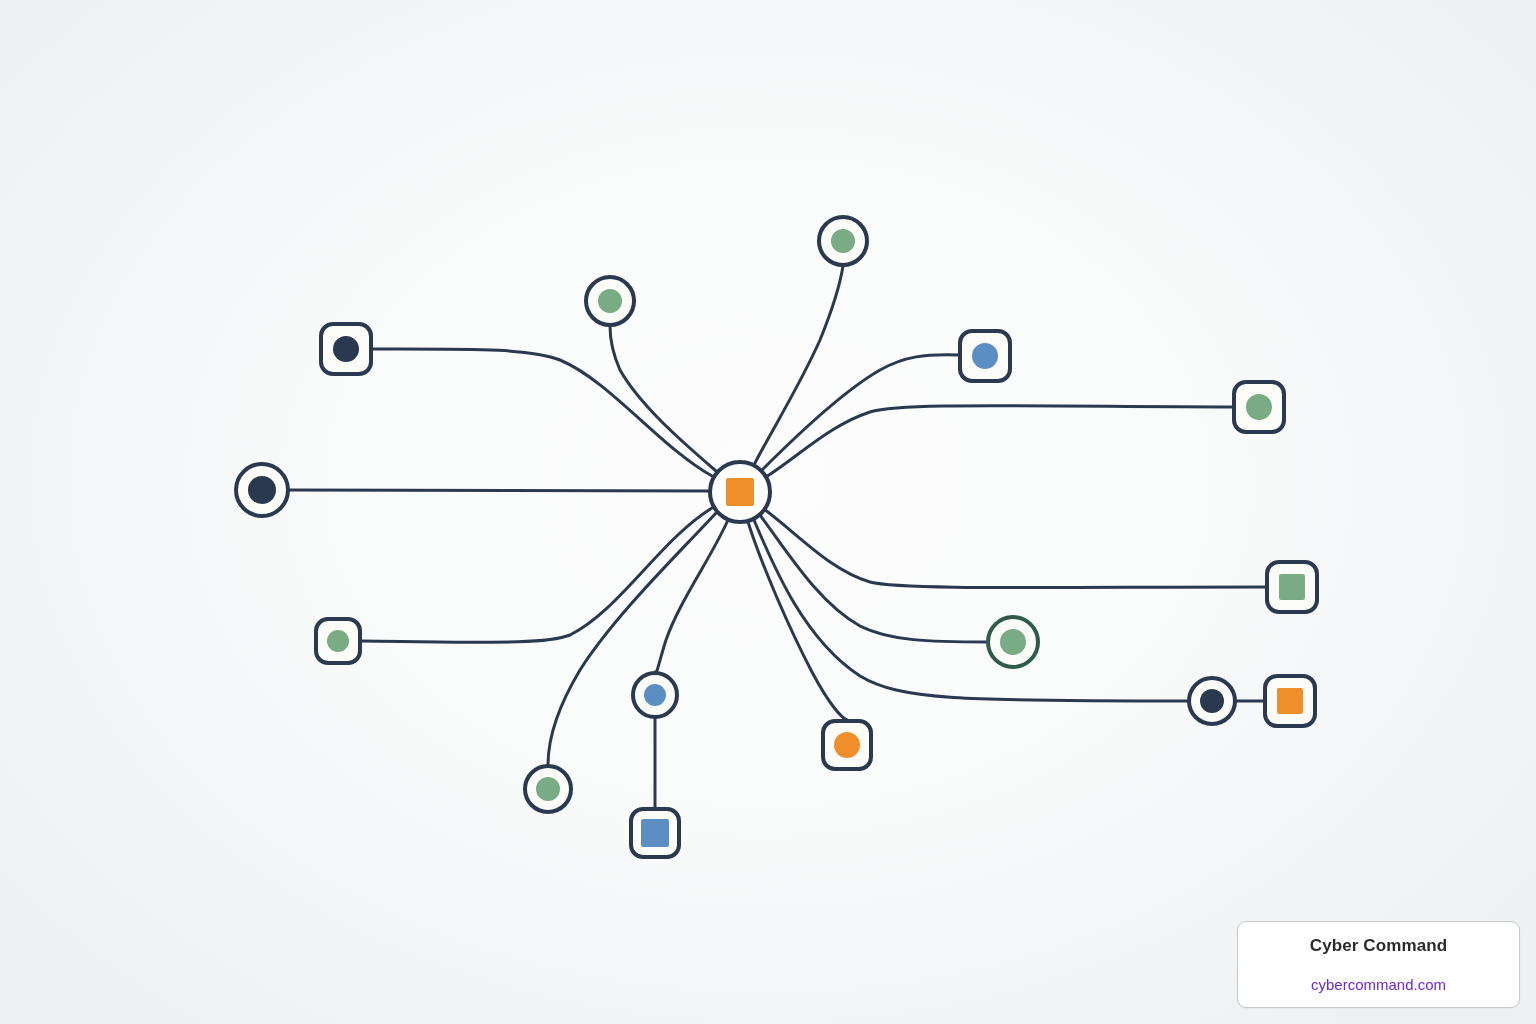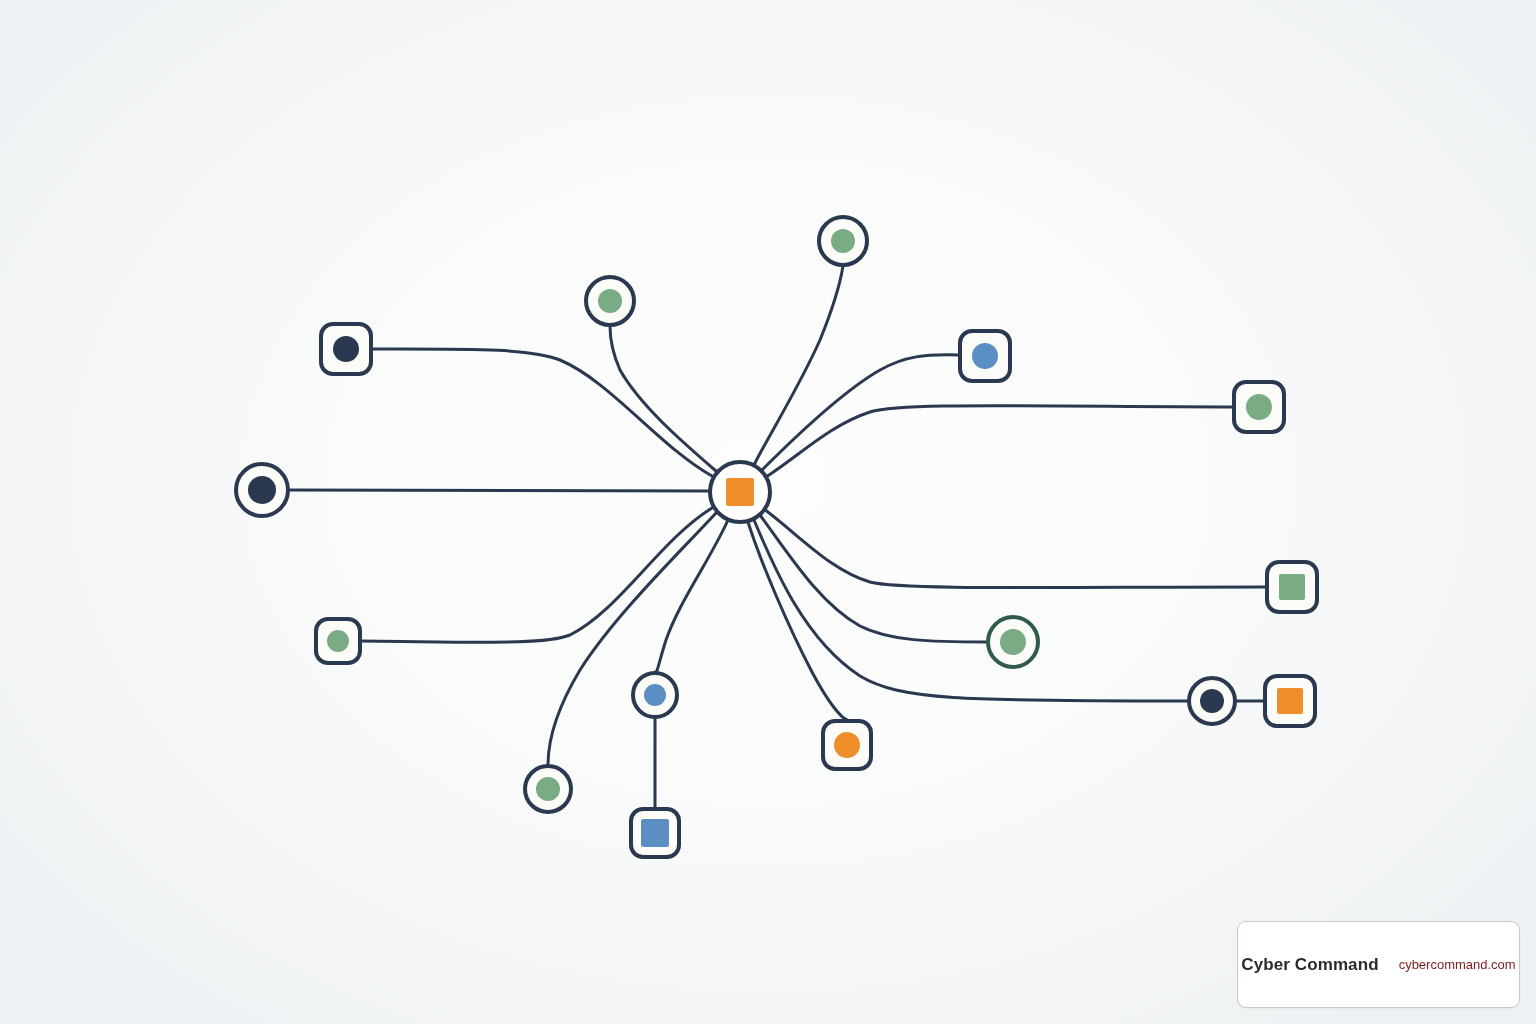--- a/index.html
+++ b/index.html
@@ -28,34 +28,35 @@
     position: absolute;
     left: 1237px;
     top: 921px;
     width: 283px;
     height: 87px;
     background: #ffffff;
     border: 1px solid #c9c9c9;
     border-radius: 9px;
     box-sizing: border-box;
     display: flex;
+    flex-direction: column;
     align-items: center;
     justify-content: center;
     gap: 20px;
     box-shadow: 0 1px 2px rgba(0,0,0,0.04);
   }
   .watermark-title {
     font-size: 17px;
     font-weight: bold;
     color: #2b2b2b;
     letter-spacing: 0.1px;
   }
   .watermark-url {
-    font-size: 13px;
-    color: #7f1d1d;
+    font-size: 15px;
+    color: #6d28d9;
     text-align: right;
   }
 </style>
 </head>
 <body>
 
 <div id="canvas">
 
   <svg id="graph-svg" viewBox="0 0 1536 1024">
     <g id="edges-layer">

